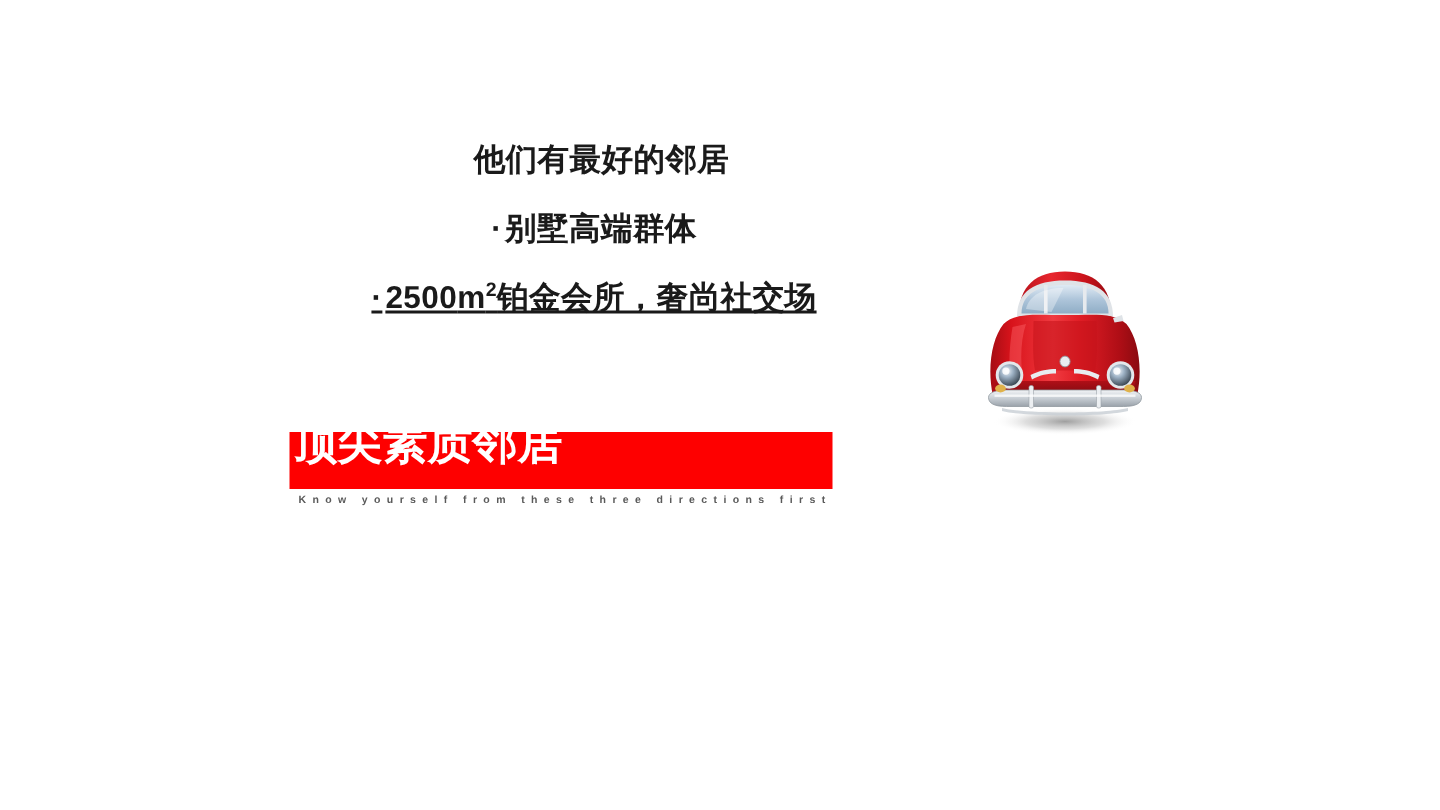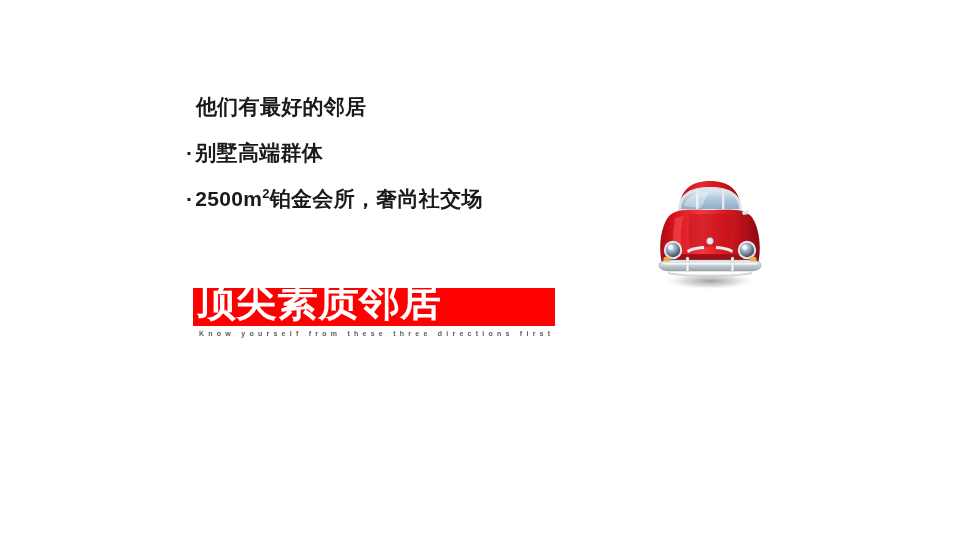--- a/index.html
+++ b/index.html
@@ -37,26 +37,29 @@
     font-family: "Liberation Sans", sans-serif;
     font-size: 21px;
     font-weight: 700;
     line-height: 1;
     white-space: nowrap;
     letter-spacing: 0.3px;
   }
   .line-heading {
     margin-left: 10px;
     margin-bottom: 25px;
+    text-align: center;
   }
   .line-bulleted {
     margin-bottom: 25px;
+    text-align: center;
   }
   .line-bulleted:last-child {
     margin-bottom: 0;
+    text-decoration: underline;
   }
   .bullet-dot {
     font-weight: 700;
     margin-right: 2px;
   }
   .sup-2 {
     font-size: 0.62em;
     vertical-align: super;
     line-height: 0;
   }
@@ -68,21 +71,21 @@
     top: 288px;
     width: 362px;
     height: 38px;
     background: #fe0000;
   }
   .banner-title {
     position: absolute;
     left: 195px;
     top: 281px;
     font-family: "Liberation Sans", sans-serif;
-    font-size: 41px;
+    font-size: 30px;
     font-weight: 700;
     color: #ffffff;
     line-height: 1;
     letter-spacing: 0px;
     white-space: nowrap;
   }
   .banner-sub {
     position: absolute;
     left: 199px;
     top: 330px;

